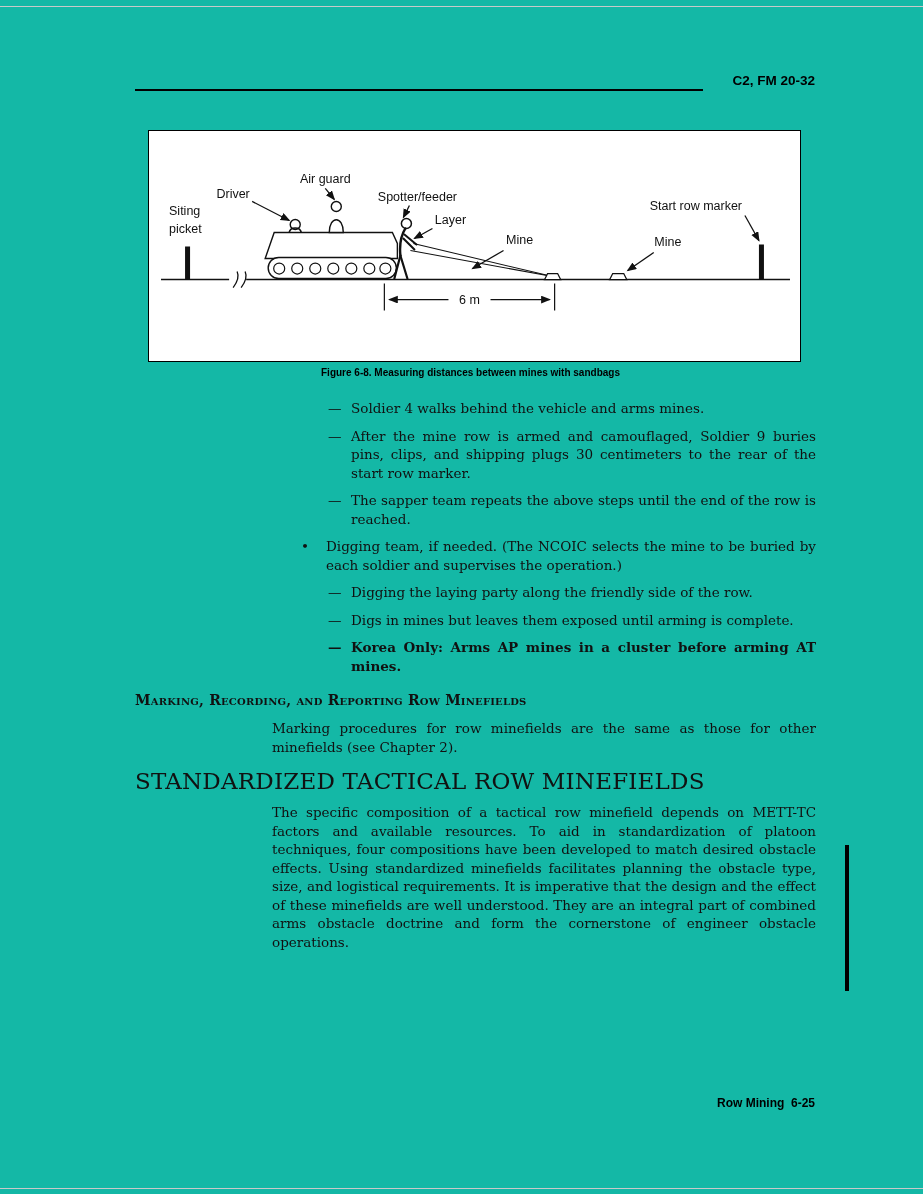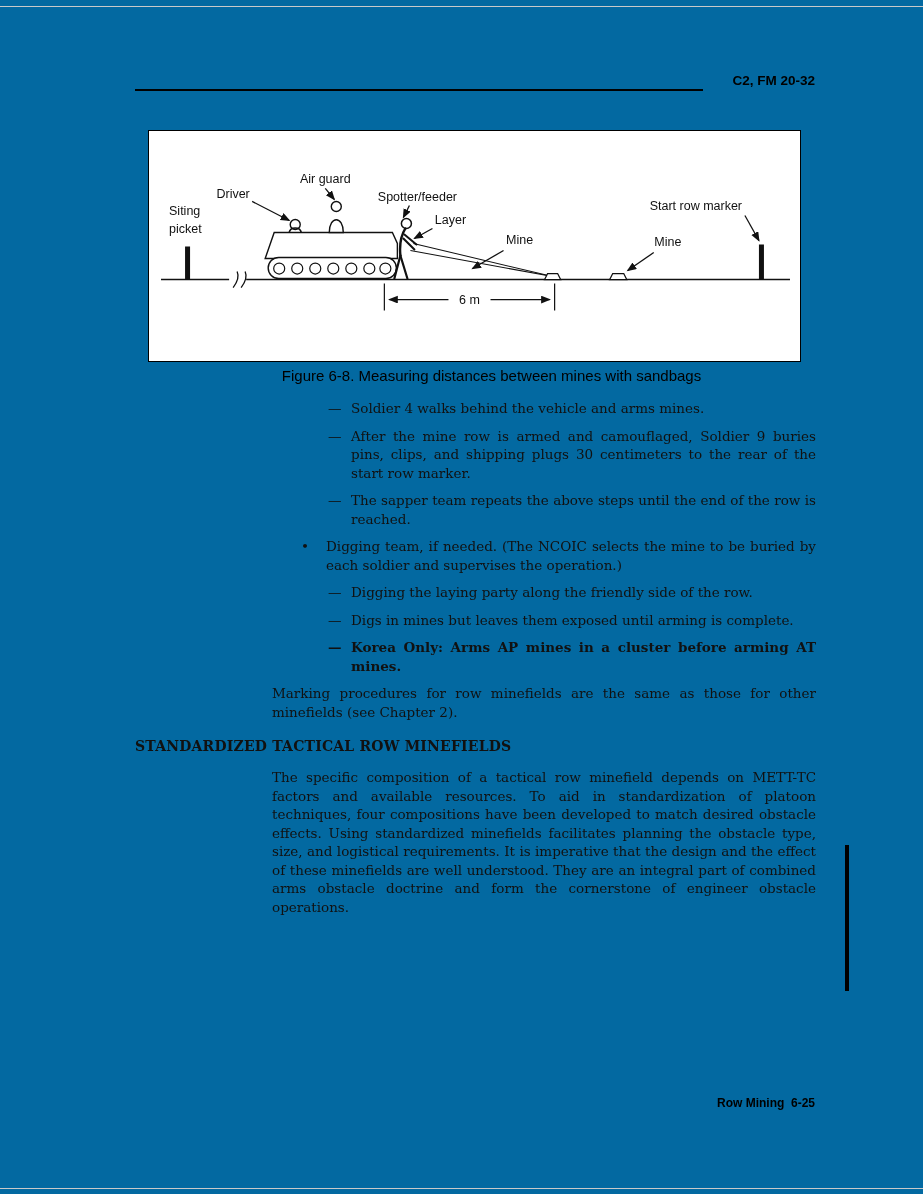--- a/index.html
+++ b/index.html
@@ -1,54 +1,54 @@
 <!DOCTYPE html>
 <html><head>
 <meta charset="utf-8">
 <style>
   * { margin:0; padding:0; box-sizing:border-box; }
   html,body { background:#fff; }
   .page {
-    position:relative; width:923px; height:1194px; background:#0369a1;
+    position:relative; width:923px; height:1194px; background:#14b8a6;
     font-family:"DejaVu Serif", serif; color:#111; overflow:hidden;
   }
   .scan-edge { position:absolute; left:0; right:0; height:1px; background:#c9c9c9; }
   .scan-edge.top { top:6px; }
   .scan-edge.bottom { top:1188px; }
 
   .header-rule { position:absolute; top:89px; left:135px; width:568px; border-top:2.2px solid #000; }
   .header-id {
     position:absolute; top:73px; right:108px;
     font-family:"Liberation Sans", sans-serif; font-weight:bold; font-size:13.5px; color:#000;
   }
 
   .figure-box { position:absolute; top:130px; left:148px; width:653px; height:232px; border:1.6px solid #000; background:#fff; }
   .figure-box svg { display:block; width:100%; height:100%; }
   .lbl { font-family:"Liberation Sans", sans-serif; font-size:12.5px; fill:#111; }
 
   .figure-caption {
-    position:absolute; top:367px; left:165px; width:653px; text-align:center;
-    font-family:"Liberation Sans", sans-serif; font-weight:normal; font-size:15px; color:#000;
+    position:absolute; top:367px; left:144px; width:653px; text-align:center;
+    font-family:"Liberation Sans", sans-serif; font-weight:bold; font-size:10px; color:#000;
   }
 
   .content { position:absolute; top:399px; left:135px; width:681px; font-size:13.5px; line-height:18.5px; }
   .dash-item { display:flex; margin-left:193px; margin-bottom:9px; }
   .dash-item .marker { width:23px; flex:none; }
   .bullet-item { display:flex; margin-left:166px; margin-bottom:9px; }
   .bullet-item .marker { width:25px; flex:none; }
   .txt { flex:1; text-align:justify; }
   .bold { font-weight:bold; }
 
   .sc-heading {
     font-variant:small-caps; font-weight:bold; font-size:14px; letter-spacing:0.2px;
     margin:16px 0 10px 0; line-height:18px;
   }
   p.ind { margin-left:137px; width:544px; text-align:justify; margin-bottom:9px; }
   p.ind.last2 { margin-bottom:12px; }
-  .big-heading { font-weight:bold; font-size:14px; letter-spacing:0.2px; margin:14px 0 11px 0; line-height:22px; }
+  .big-heading { font-weight:normal; font-size:23px; letter-spacing:0.2px; margin:14px 0 11px 0; line-height:22px; }
 
   .change-bar { position:absolute; left:845px; top:845px; width:4px; height:146px; background:#000; }
 
   .footer-id {
     position:absolute; top:1096px; right:108px;
     font-family:"Liberation Sans", sans-serif; font-weight:bold; font-size:12px; color:#000;
   }
 </style>
 </head>
 <body>
@@ -168,20 +168,21 @@
     </div>
     <div class="dash-item">
       <span class="marker">—</span>
       <div class="txt">Digs in mines but leaves them exposed until arming is complete.</div>
     </div>
     <div class="dash-item bold">
       <span class="marker">—</span>
       <div class="txt">Korea Only: Arms AP mines in a cluster before arming AT mines.</div>
     </div>
 
+    <h3 class="sc-heading">Marking, Recording, and Reporting Row Minefields</h3>
     <p class="ind">Marking procedures for row minefields are the same as those for other minefields (see Chapter 2).</p>
 
     <h2 class="big-heading">STANDARDIZED TACTICAL ROW MINEFIELDS</h2>
     <p class="ind">The specific composition of a tactical row minefield depends on METT-TC factors and available resources. To aid in standardization of platoon techniques, four compositions have been developed to match desired obstacle effects. Using standardized minefields facilitates planning the obstacle type, size, and logistical requirements. It is imperative that the design and the effect of these minefields are well understood. They are an integral part of combined arms obstacle doctrine and form the cornerstone of engineer obstacle operations.</p>
   </div>
 
   <div class="change-bar"></div>
 
   <div class="footer-id">Row Mining&nbsp; 6-25</div>
 </div>

